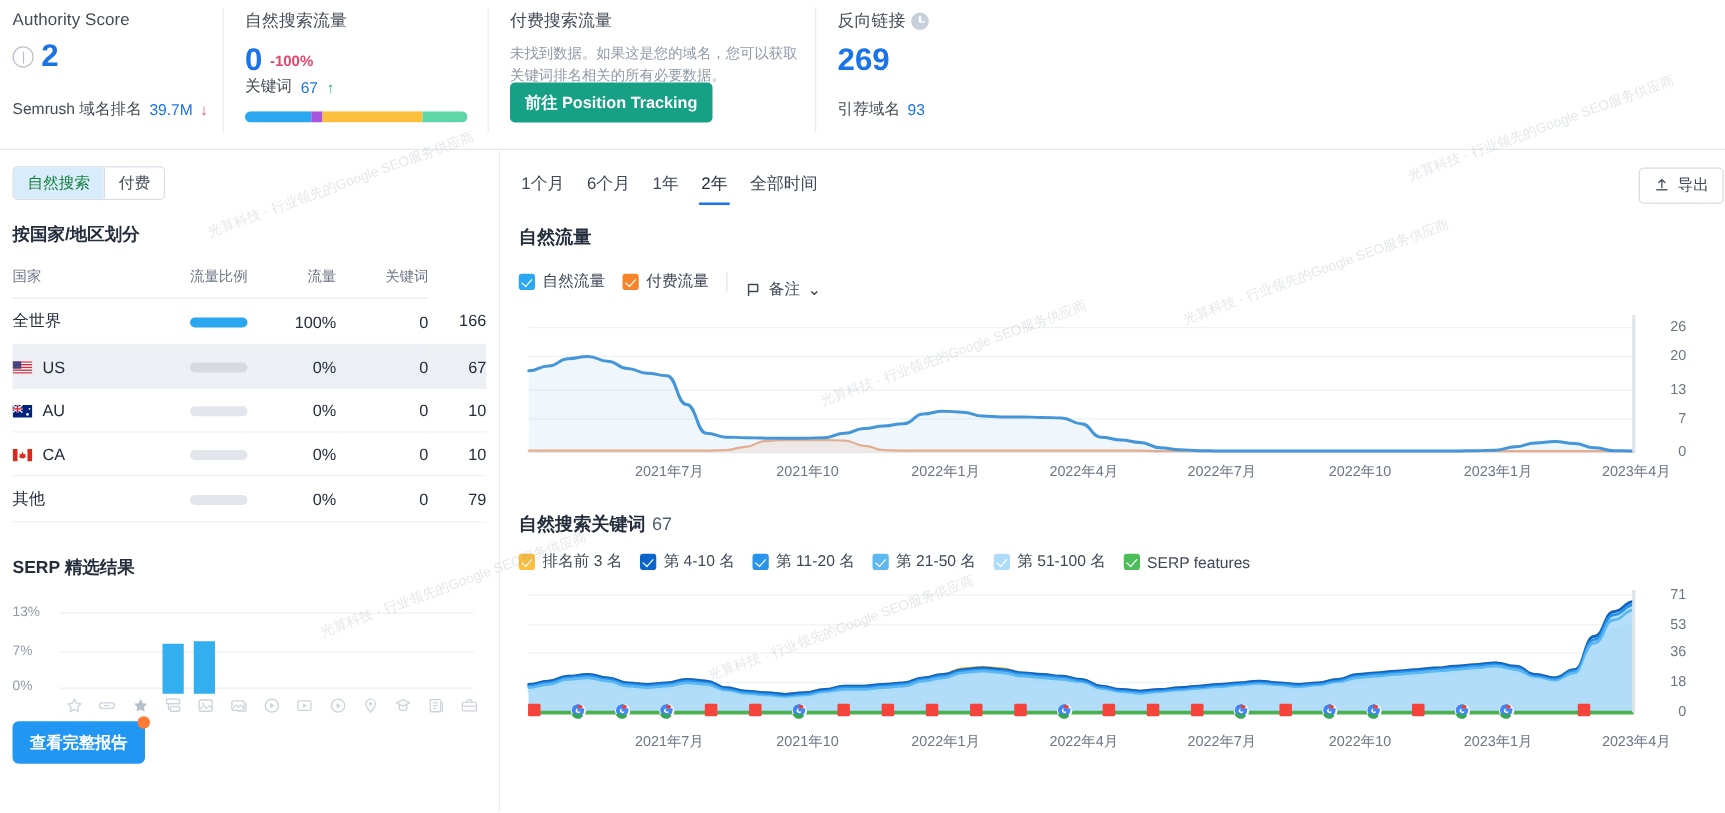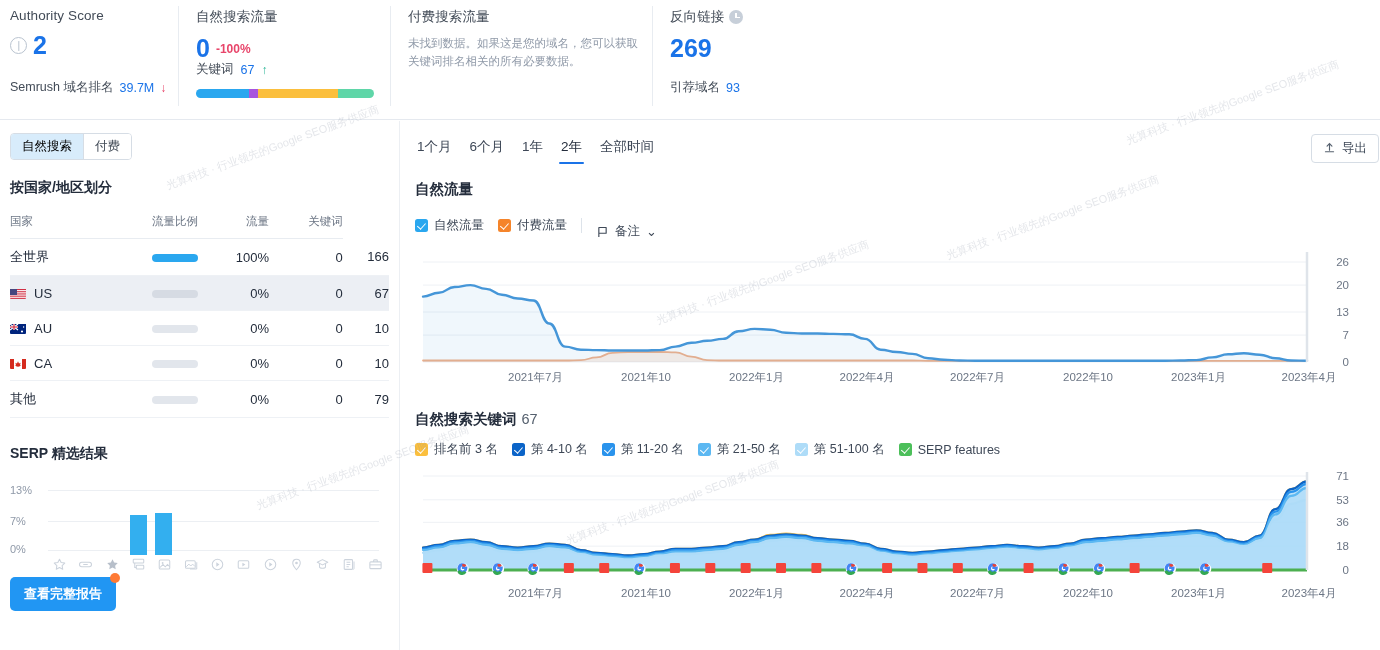--- a/index.html
+++ b/index.html
@@ -100,21 +100,21 @@
     background: #fff;
   }
   .seg {
     display: inline-flex; border: 1px solid #d6dde5; border-radius: 4px;
     overflow: hidden; height: 27px; background: #fff;
   }
   .seg div {
     font-size: 12.5px; padding: 0 11px; display: flex; align-items: center;
     cursor: pointer; color: #424b57; background: #fff;
   }
-  .seg div.active { background: #d8ecfb; color: #000000; }
+  .seg div.active { background: #d8ecfb; color: #15803d; }
   .seg div + div { border-left: 1px solid #d6dde5; }
 
   .sec-title { font-size: 14px; font-weight: 700; margin-top: 19px; color: #242d3c; }
 
   table.countries { width: 100%; border-collapse: collapse; margin-top: 17px; }
   table.countries th {
     font-size: 11.5px; font-weight: 400; color: #6c7685; text-align: right;
     padding-bottom: 9px; border-bottom: 1px solid #e8ecf1;
   }
   table.countries th.l { text-align: left; }
@@ -247,20 +247,21 @@
           <span style="width: 30%; background: rgb(42, 167, 239);"></span>
           <span style="width: 5%; background: rgb(168, 85, 221);"></span>
           <span style="width: 45%; background: rgb(251, 191, 61);"></span>
           <span style="width: 20%; background: rgb(95, 214, 168);"></span>
         </div>
     </div>
 
     <div class="metric m-paid">
       <div class="m-title">付费搜索流量</div>
       <div class="m-desc">未找到数据。如果这是您的域名，您可以获取关键词排名相关的所有必要数据。</div>
+      <button class="pt-btn">前往 Position Tracking</button>
     </div>
 
     <div class="metric m-back">
       <div class="m-title">
         <span>反向链接</span>
         <span class="clock-icon"></span>
       </div>
       <div class="m-row">
         <span class="m-big">269</span>
       </div>

